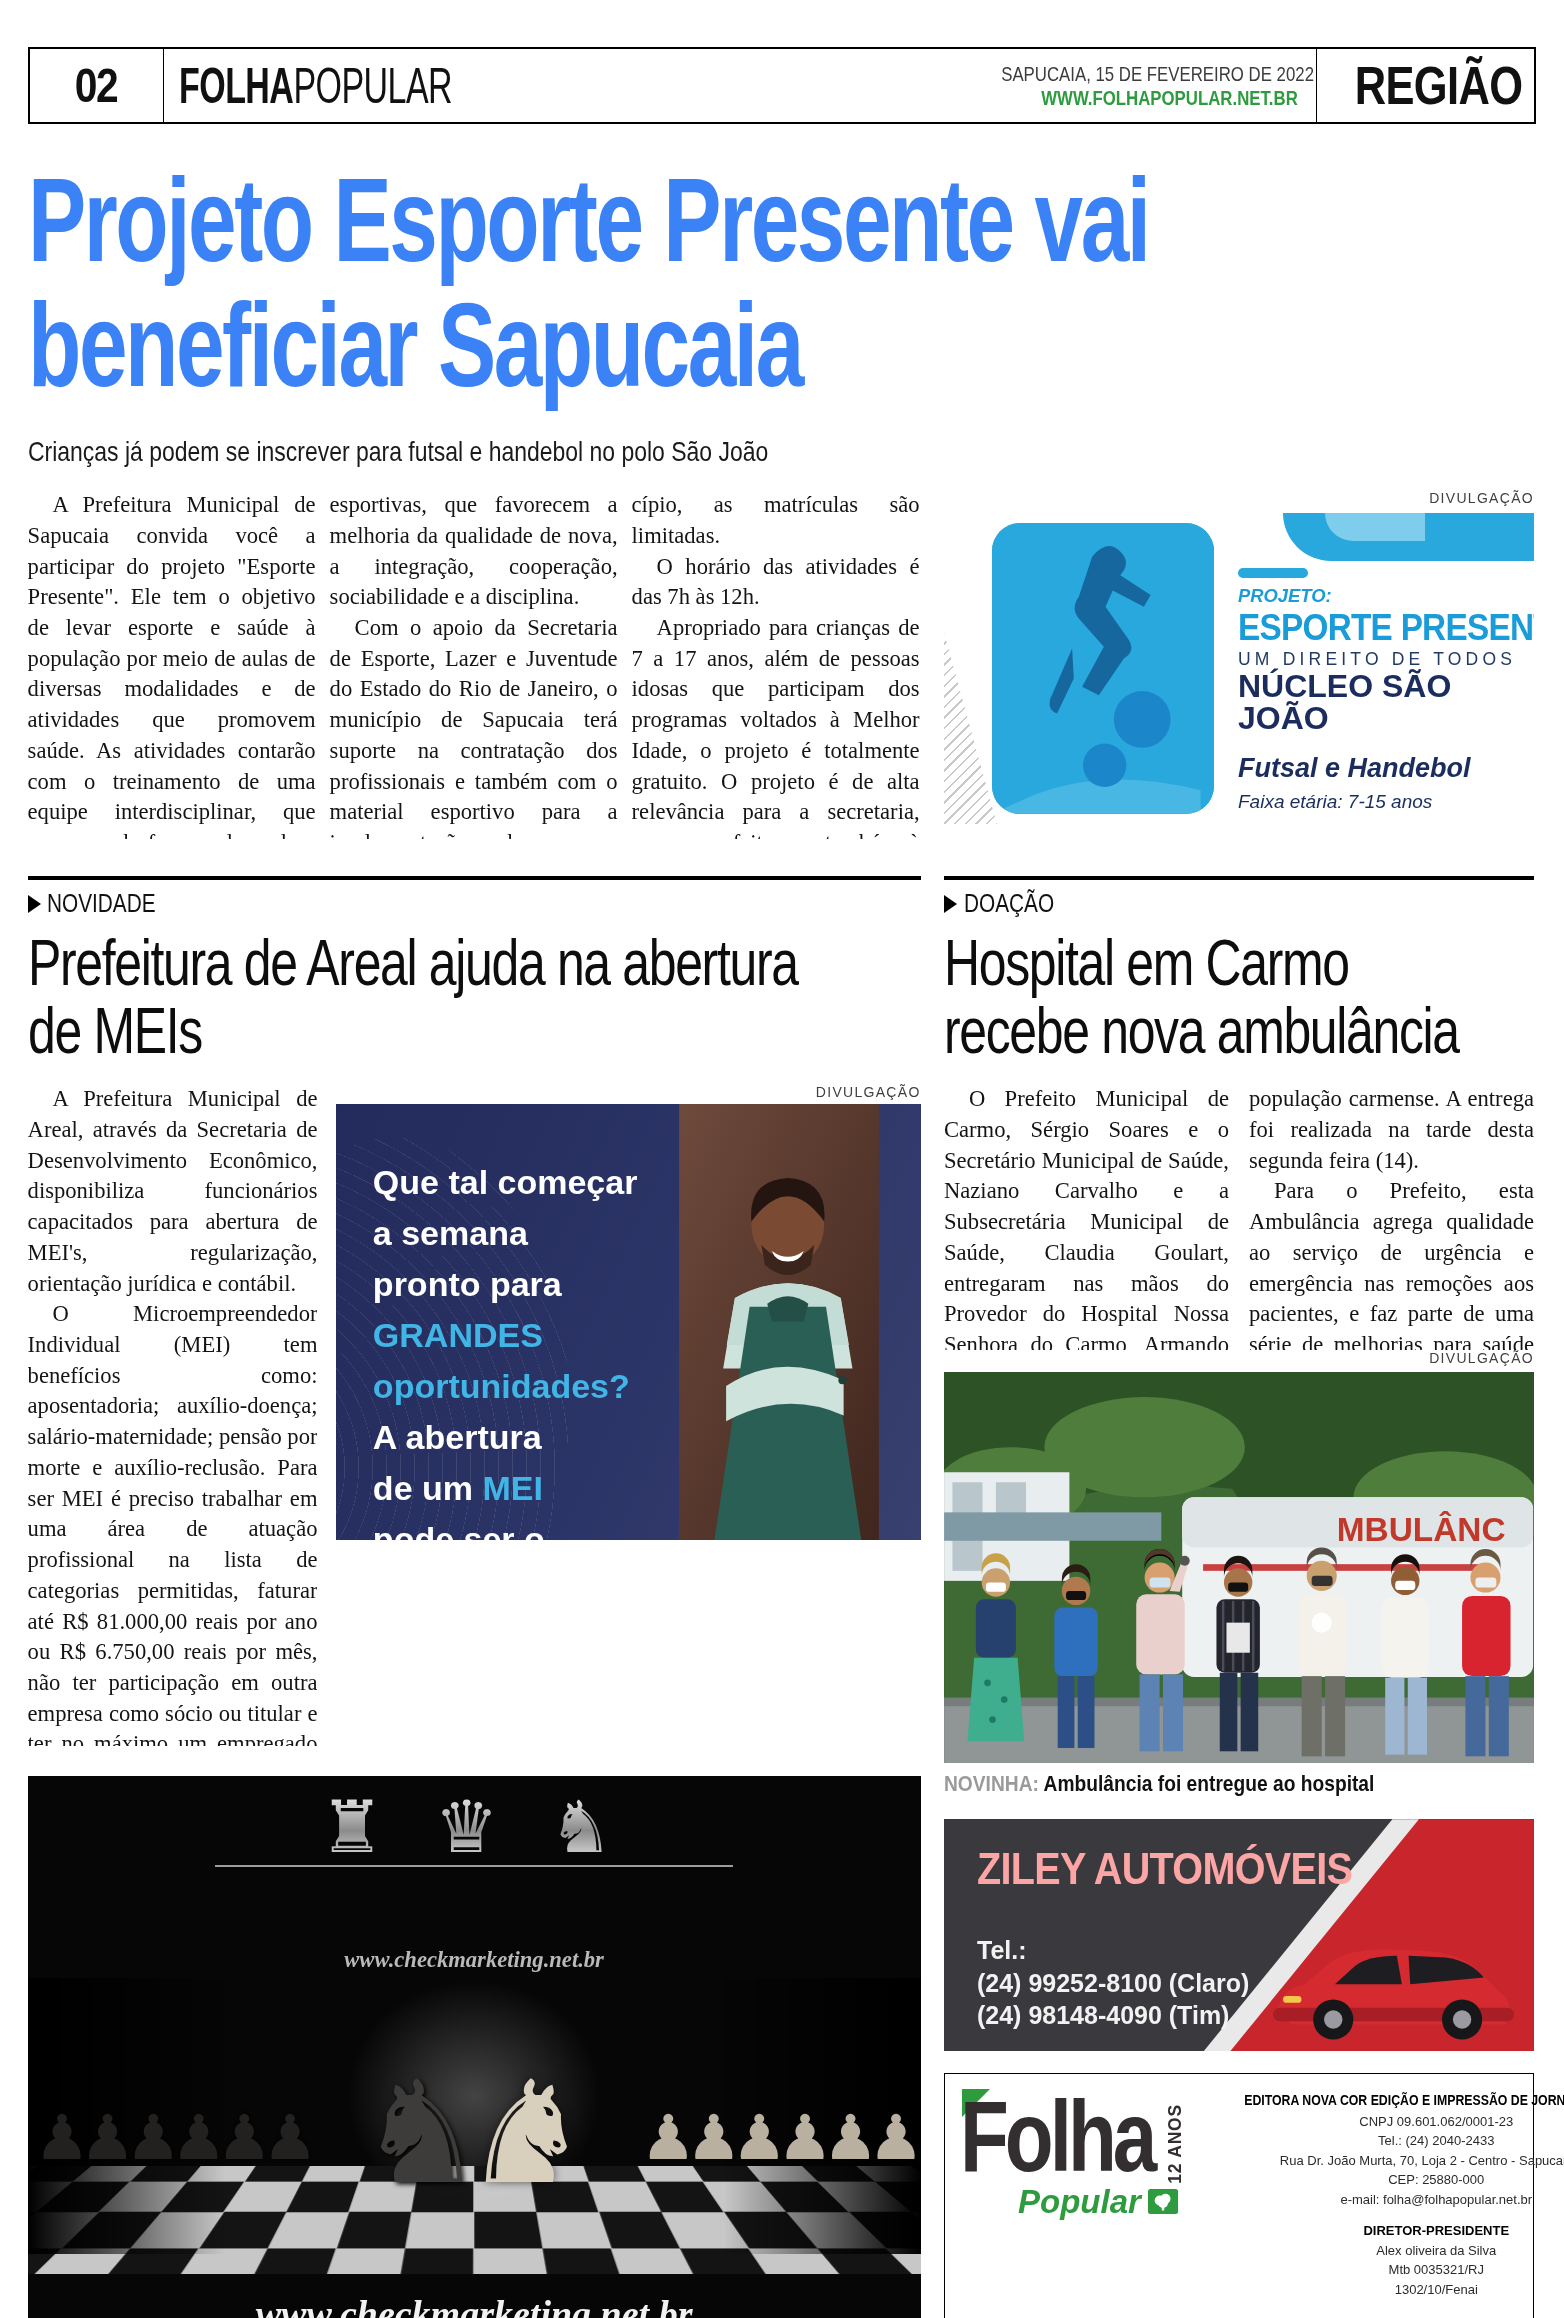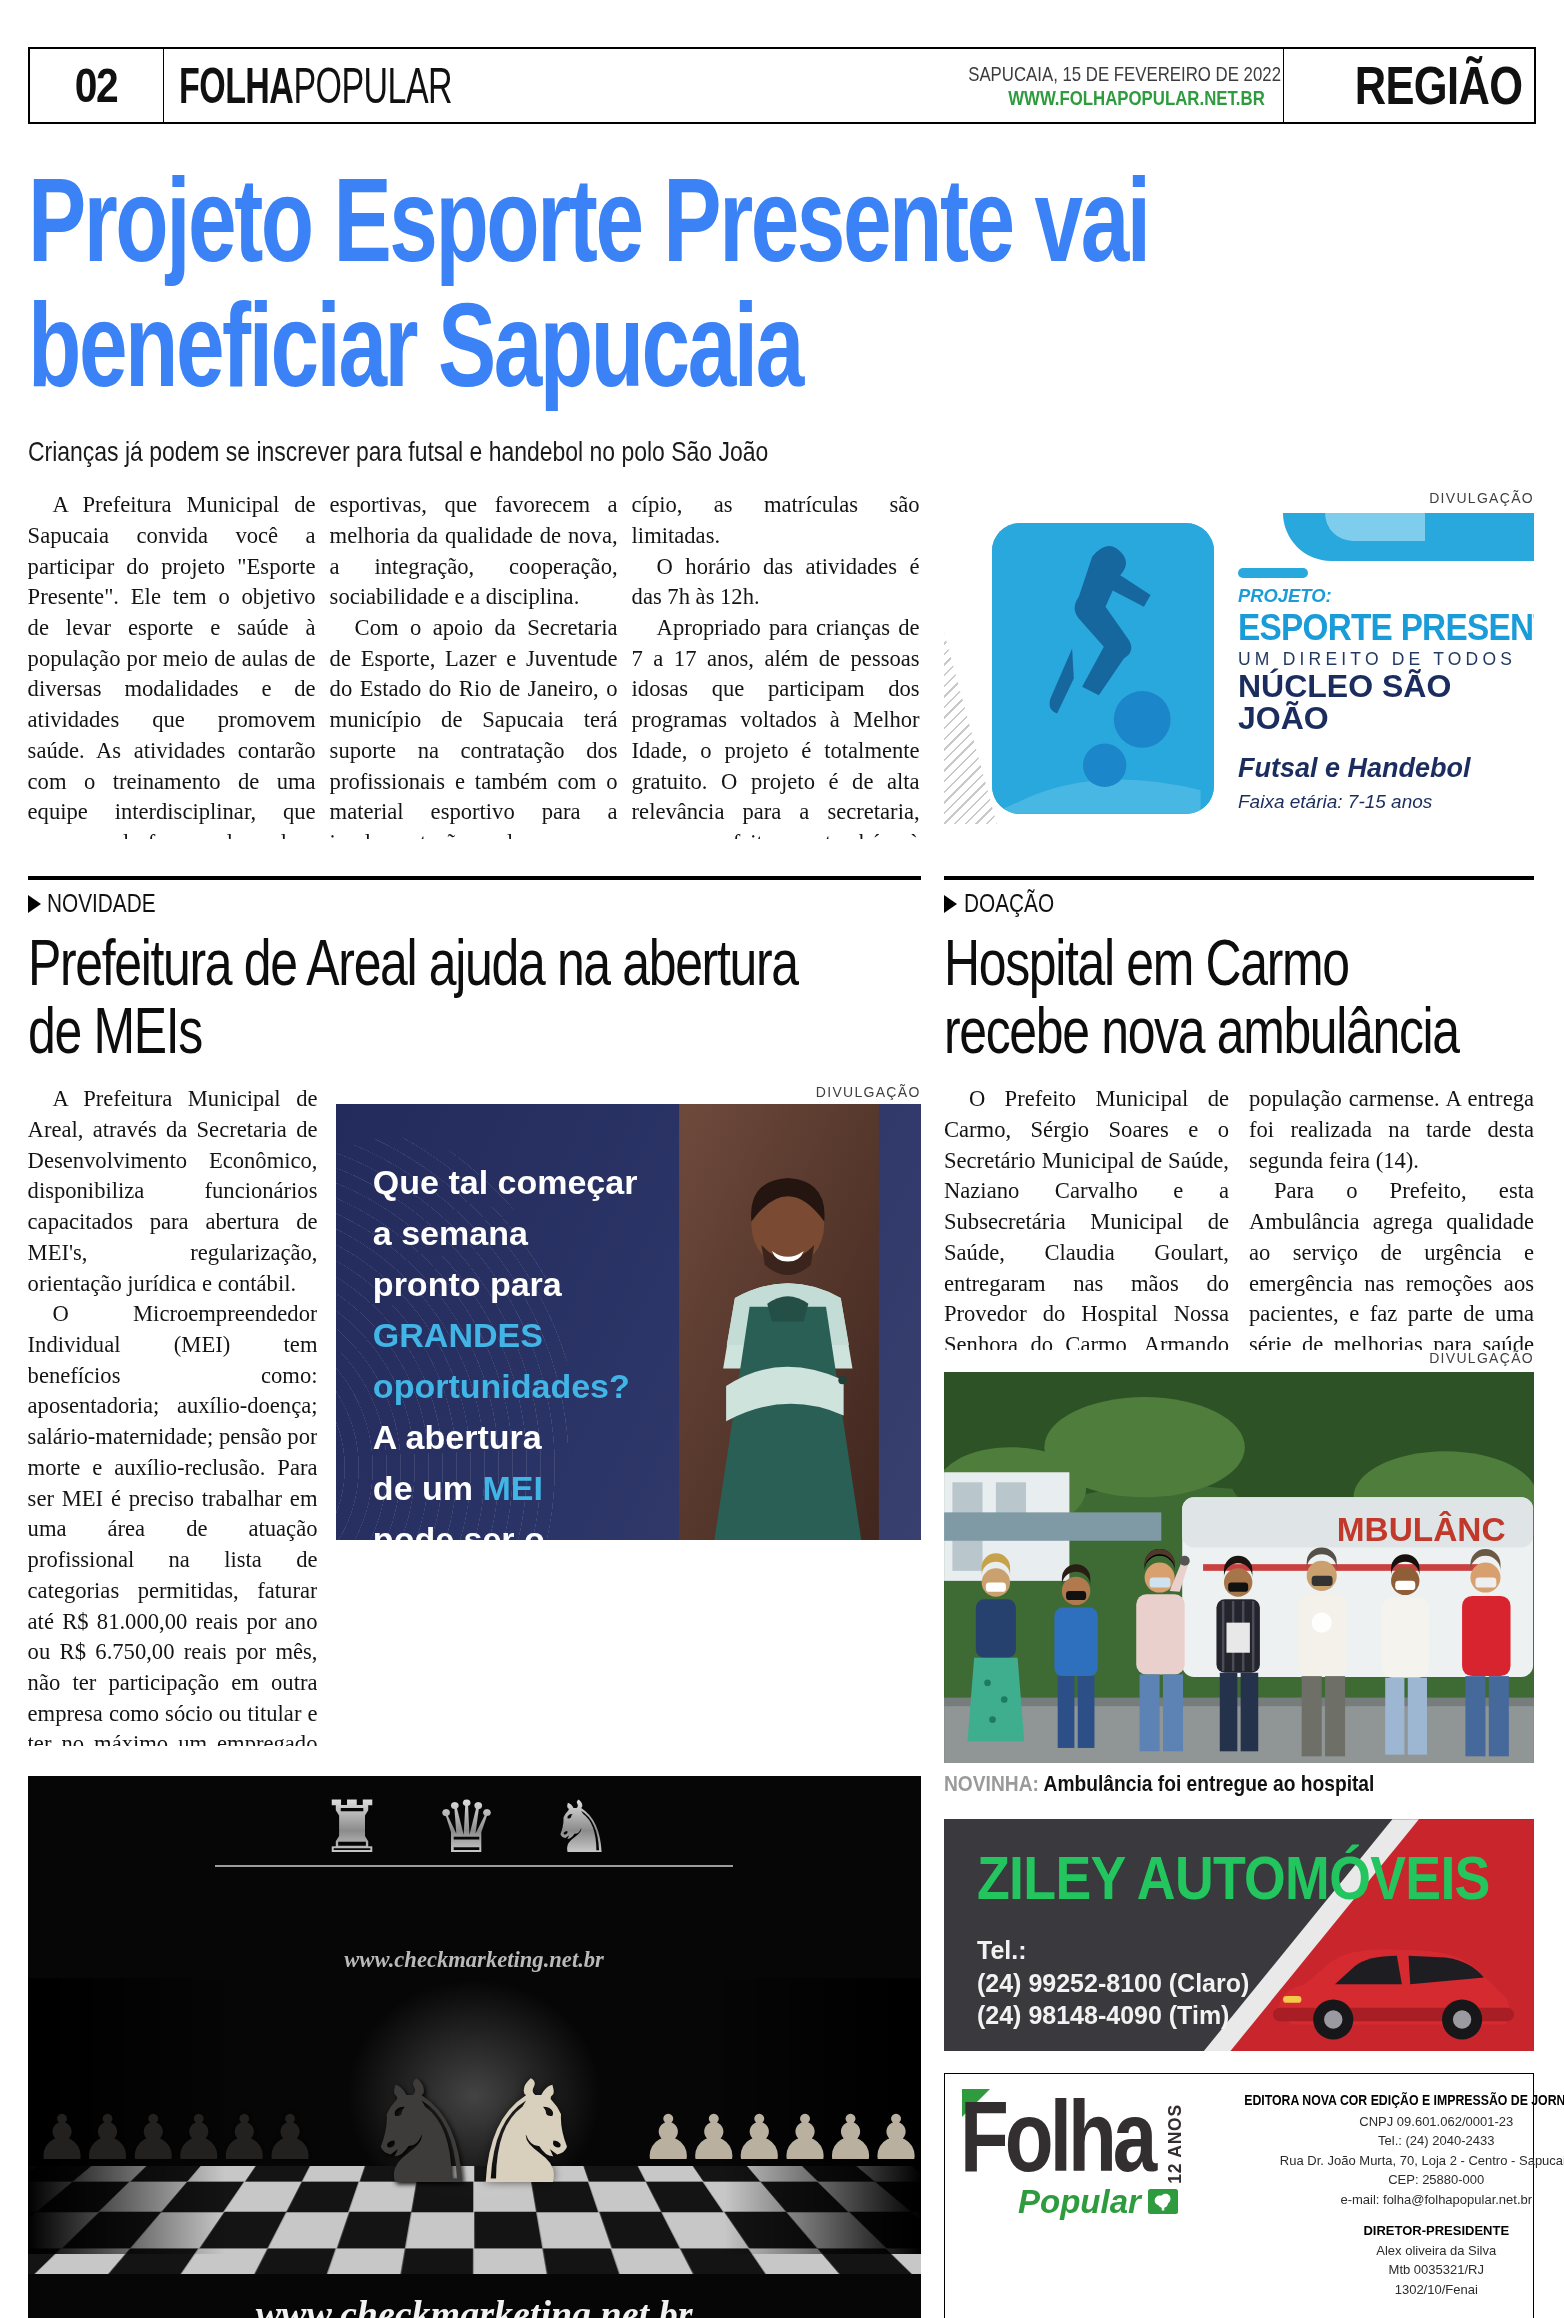--- a/index.html
+++ b/index.html
@@ -15,21 +15,21 @@
 
   
   .header { margin-top:47px; height:77px; border:2.5px solid #000; display:flex; align-items:stretch; }
   .h-page { width:134px; display:flex; align-items:center; justify-content:center;
             border-right:1.7px solid #000; font-size:48px; font-weight:800; letter-spacing:-1.7px; }
   .h-mast { flex:1 1 auto; display:flex; align-items:center; padding-left:15px; font-size:50px; letter-spacing:-0.8px; }
   .h-mast .b { font-weight:800; } .h-mast .l { font-weight:400; }
   .h-date { width:393px; display:flex; flex-direction:column; justify-content:center; text-align:right; padding-right:18.4px; }
   .h-date .d1 { font-size:21px; color:#3c3c3c; font-weight:500; }
   .h-date .d2 { font-size:21px; font-weight:700; }
-  .h-sec { width:251px; border-left:1.7px solid #000; display:flex; align-items:center; justify-content:flex-end; padding-right:11.7px;
+  .h-sec { width:218px; border-left:1.7px solid #000; display:flex; align-items:center; justify-content:flex-end; padding-right:11.7px;
            font-size:53px; font-weight:800; letter-spacing:-0.8px; }
 
   
   .headline { margin-top:34px; font-weight:700; font-size:118px; line-height:1.06; letter-spacing:-3.3px; color:#3b82f6; }
   .subheadline { margin-top:28px; font-size:28px; font-weight:500; color:#1a1a1a; }
 
   
   .serif { font-family:"Liberation Serif", serif; font-size:22.6px; line-height:1.36; text-align:justify; color:#141414; }
   .serif p.ind { text-indent:25px; }
   .lead-row { margin-top:22px; display:grid; grid-template-columns:893px 590px; column-gap:23.4px; height:349px; }
@@ -82,21 +82,21 @@
   .doa-cols .col { width:285px; }
   .photo-box { margin-top:1.7px; height:391px; background:#222; }
   .photo-box svg { display:block; width:100%; height:100%; }
   .caption { margin-top:8.4px; font-size:22.6px; font-weight:700; }
   .caption .lab { color:#9a9a9a; }
 
   
   .ziley { position:relative; margin-top:22px; height:232px; background:#3a393e; overflow:hidden; }
   .ziley .red { position:absolute; inset:0; background:#c9252c; clip-path:polygon(79% 0,100% 0,100% 100%,47% 100%); }
   .ziley .stripe { position:absolute; inset:0; background:#e9e9e9; clip-path:polygon(76% 0,80.5% 0,48.5% 100%,44% 100%); }
-  .ziley-title { position:absolute; left:33px; top:23.4px; color:#22c55e; font-weight:800; font-size:61px; letter-spacing:-0.8px; }
+  .ziley-title { position:absolute; left:33px; top:23.4px; color:#fca5a5; font-weight:800; font-size:45px; letter-spacing:-0.8px; }
   .ziley-tel { position:absolute; left:33px; top:115px; color:#f2f2f2; font-weight:700; font-size:25px; line-height:1.3; }
   .ziley-car { position:absolute; right:15px; bottom:8.4px; }
 
   
   .mastbox { margin-top:22px; height:294px; border:1.7px solid #000; padding:13.4px 15px; display:flex; flex-direction:column; }
   .mast-top { display:flex; }
   .logo-wrap { width:267px; position:relative; padding-top:3.3px; }
   .logo-folha { font-size:100px; font-weight:800; letter-spacing:-5px; color:#332e30; line-height:.9; }
   .logo-tri { position:absolute; left:1.7px; top:1.7px; width:0; height:0; border-top:28px solid #2e9b3f; border-right:28px solid transparent; }
   .logo-anos { position:absolute; left:205px; top:16.7px; writing-mode:vertical-rl; transform:rotate(180deg);

